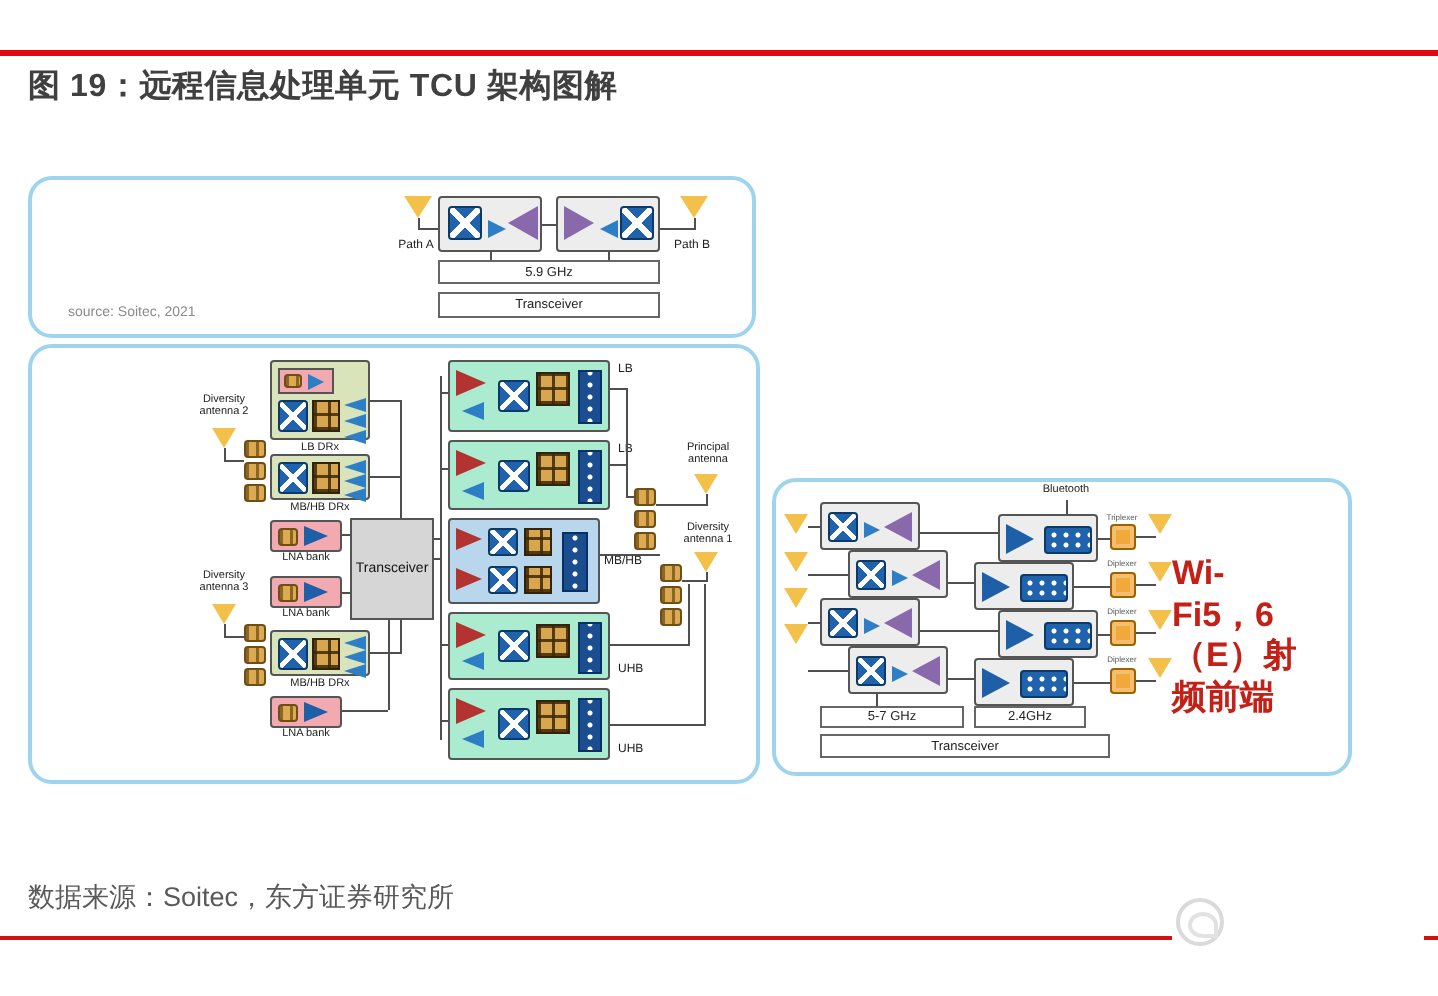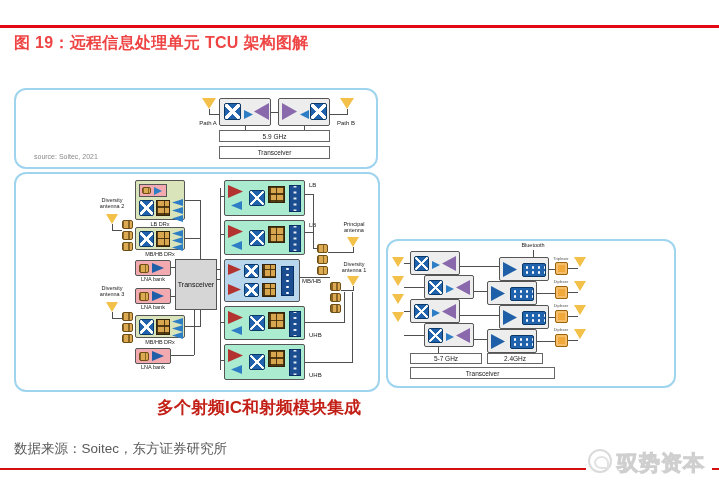--- a/index.html
+++ b/index.html
@@ -1,19 +1,19 @@
 <!DOCTYPE html>
 <html><head>
 <meta charset="utf-8">
 <style>
   *{margin:0;padding:0;box-sizing:border-box}
   body{font-family:"Liberation Sans","DejaVu Sans",sans-serif;background:#fff}
   .page{position:relative;width:719px;height:498px;background:#fff;overflow:hidden}
   .rule{position:absolute;left:0;width:719px;background:#e30613}
-  .fig-title{position:absolute;left:14px;top:33px;font-size:16px;font-weight:bold;color:#ef4444;letter-spacing:.3px}
+  .fig-title{position:absolute;left:14px;top:33px;font-size:16px;font-weight:bold;color:#404040;letter-spacing:.3px}
   .panel{position:absolute;border:2px solid #9fd4ef;border-radius:12px;background:#fff}
   .red-label{position:absolute;color:#c32017;font-weight:bold;line-height:1.22}
   .lbl{position:absolute;font-size:6px;color:#222;line-height:1.08;text-align:center}
   .bar{position:absolute;border:1px solid #666;background:#fff;display:flex;align-items:center;justify-content:center;font-size:6.5px;color:#222}
   .module{position:absolute;border:1.5px solid #555;border-radius:2px}
   .gray-mod{background:#ededed}
   .mint-mod{background:#abebd0}
   .olive-mod{background:#d9e4ba}
   .pink-mod{background:#f2a9b0}
   .blue-mod{background:#b9d7ec}
@@ -243,20 +243,21 @@
     <div class="wire" style="left:337px;top:112px;width:1px;height:5px"></div>
     <div class="wire" style="left:325px;top:116px;width:13px;height:1px"></div>
 
     <div class="wire" style="left:289px;top:148px;width:39px;height:1px"></div>
     <div class="wire" style="left:328px;top:118px;width:1px;height:31px"></div>
     <div class="wire" style="left:289px;top:188px;width:47px;height:1px"></div>
     <div class="wire" style="left:336px;top:118px;width:1px;height:71px"></div>
   </div>
 
   <div class="panel" style="left:386px;top:239px;width:290px;height:149px">
+    <div class="red-label" style="left:198px;top:36px;width:66px;font-size:17px">Wi-Fi5，6（E）射频前端</div>
 
     <div class="lbl" style="left:128px;top:2px;width:34px;font-size:5.5px">Bluetooth</div>
     <div class="wire" style="left:145px;top:9px;width:1px;height:7px"></div>
 
     <div class="ant" style="left:4px;top:16px;width:12px;height:10px"></div>
     <div class="ant" style="left:4px;top:35px;width:12px;height:10px"></div>
     <div class="ant" style="left:4px;top:53px;width:12px;height:10px"></div>
     <div class="ant" style="left:4px;top:71px;width:12px;height:10px"></div>
     <div class="wire" style="left:16px;top:22px;width:6px;height:1px"></div>
     <div class="wire" style="left:16px;top:46px;width:20px;height:1px"></div>
@@ -328,22 +329,20 @@
     <div class="ant" style="left:186px;top:40px;width:12px;height:10px"></div>
     <div class="ant" style="left:186px;top:64px;width:12px;height:10px"></div>
     <div class="ant" style="left:186px;top:88px;width:12px;height:10px"></div>
 
     <div class="wire" style="left:50px;top:106px;width:1px;height:6px"></div>
     <div class="bar" style="left:22px;top:112px;width:72px;height:11px">5-7 GHz</div>
     <div class="bar" style="left:99px;top:112px;width:56px;height:11px">2.4GHz</div>
     <div class="bar" style="left:22px;top:126px;width:145px;height:12px">Transceiver</div>
   </div>
 
-  <div class="caption">多个射频IC和射频模块集成</div>
   <div class="footer-src">数据来源：Soitec，东方证券研究所</div>
   <div class="rule" style="top:468px;height:2px;background:#d40f0f"></div>
 
   <div class="wm">
     <div class="wm-circle"></div>
-    <div class="wm-text">驭势资本</div>
   </div>
 
 </div>
 
 </body></html>

